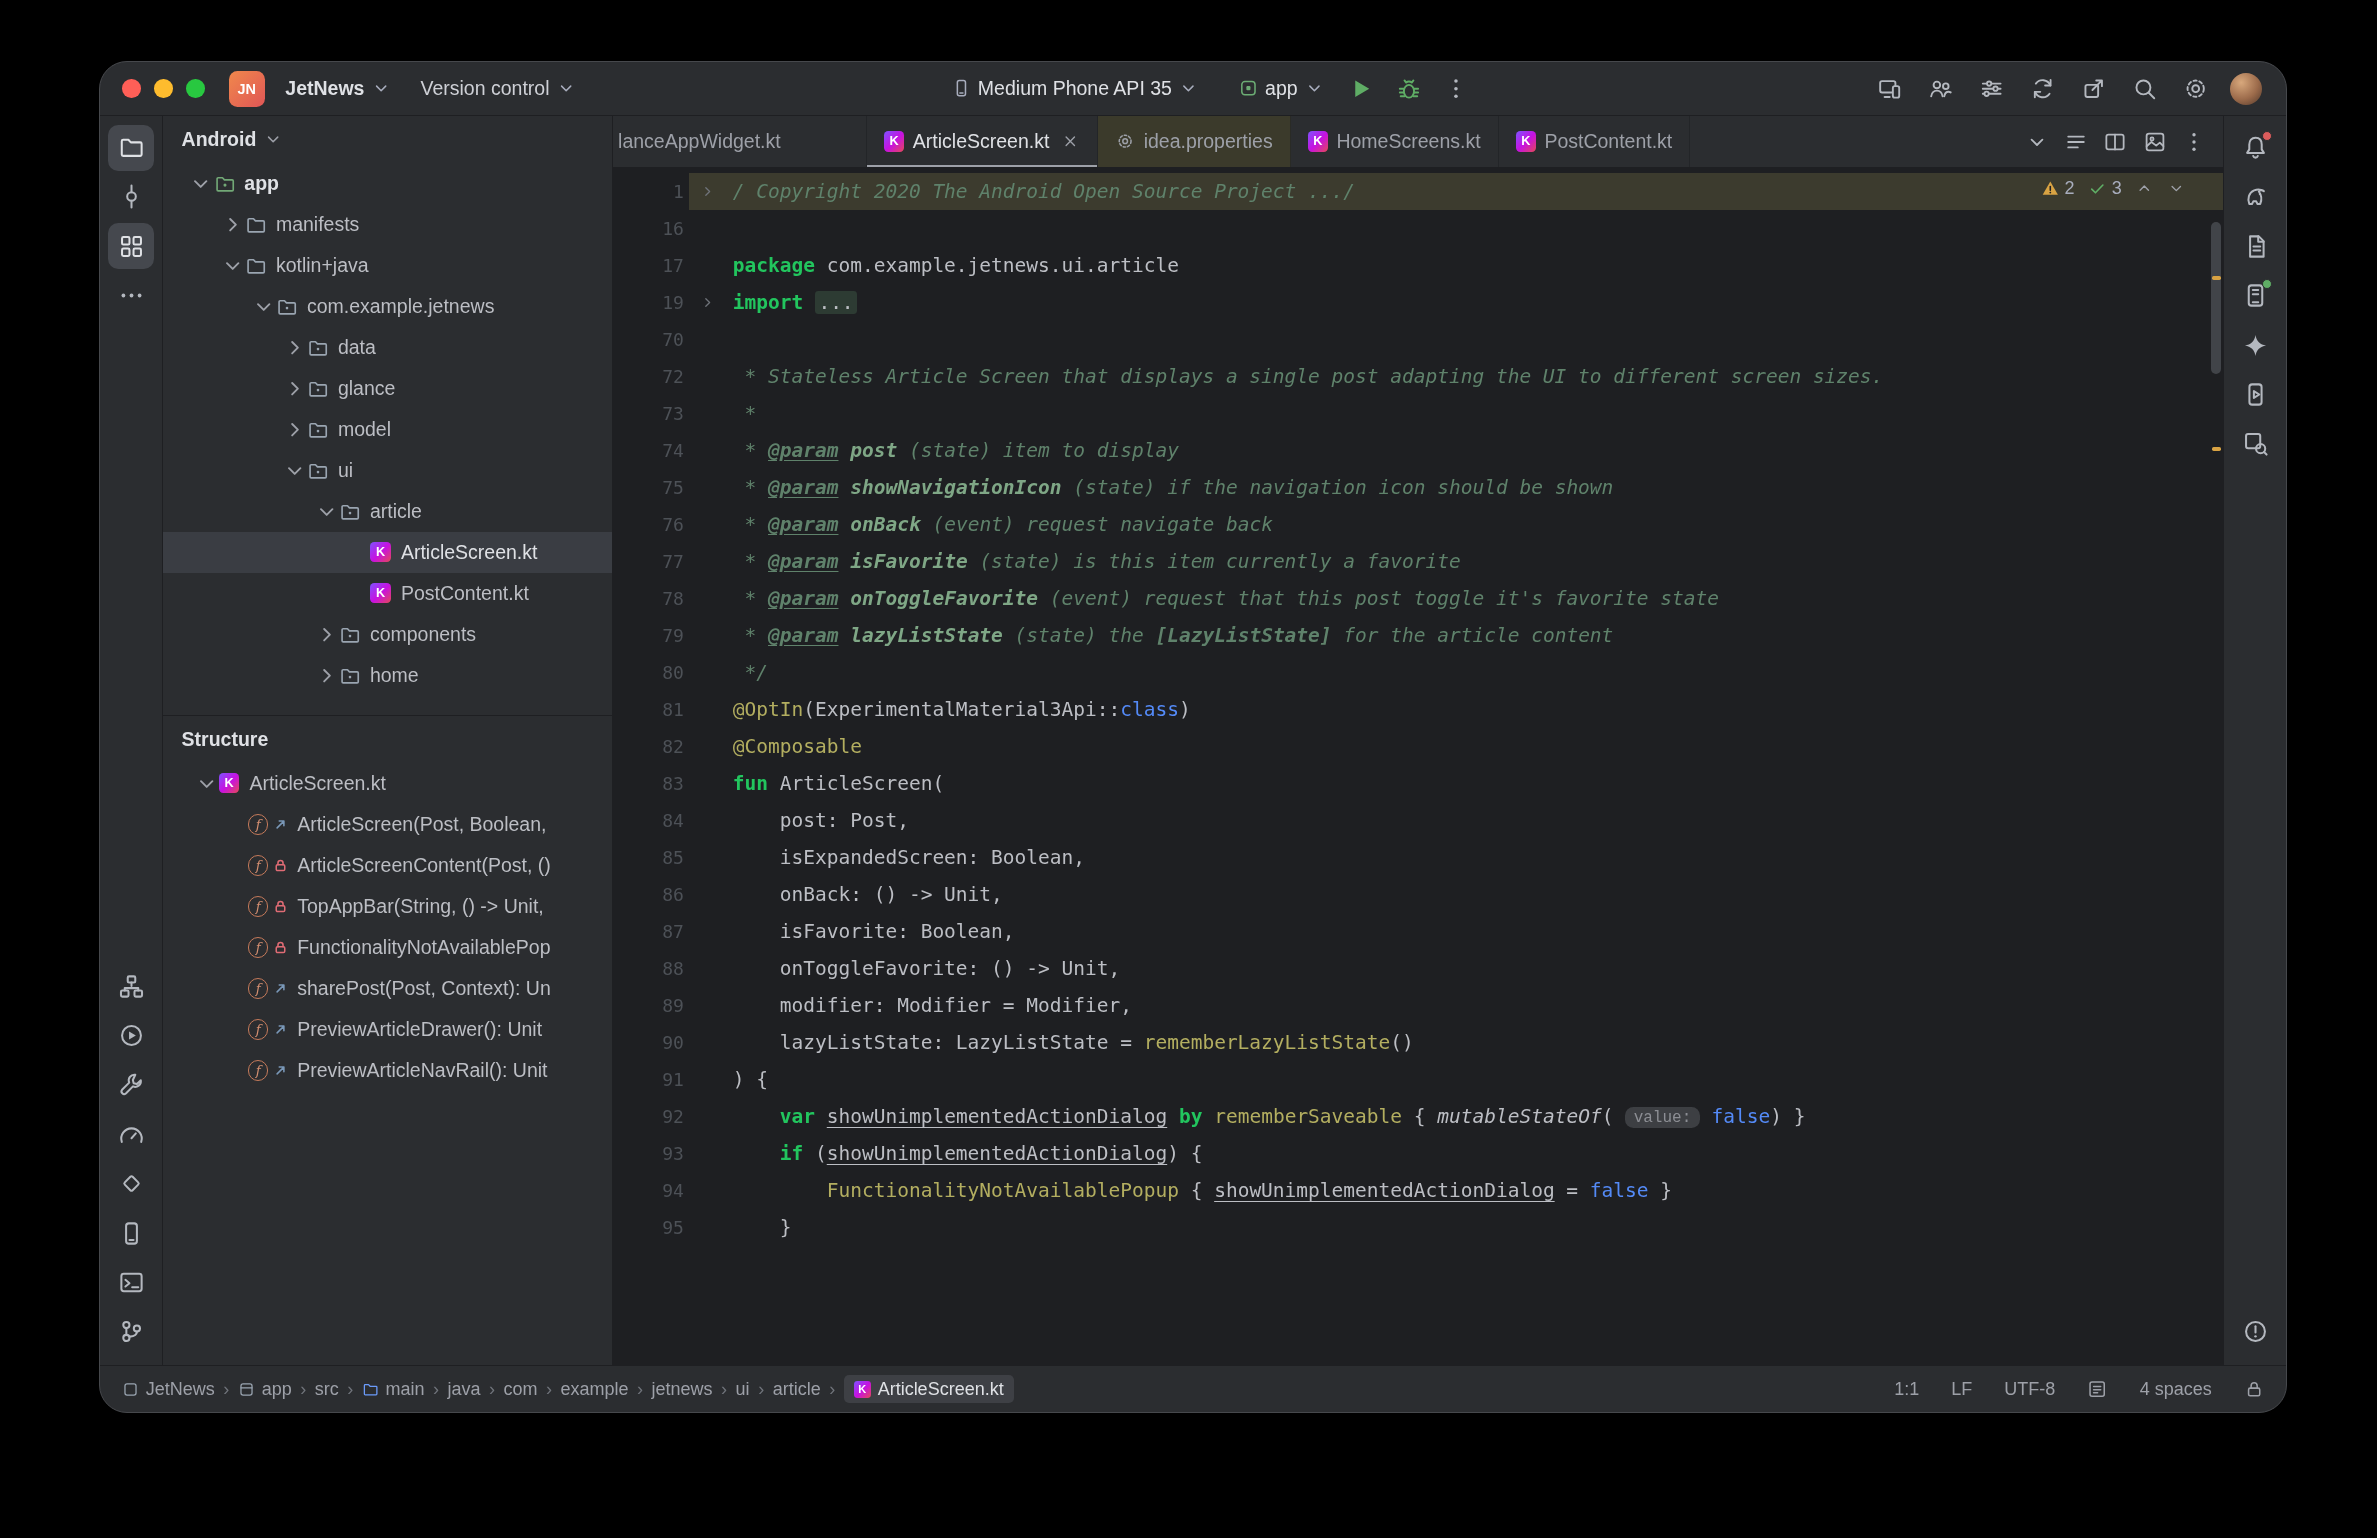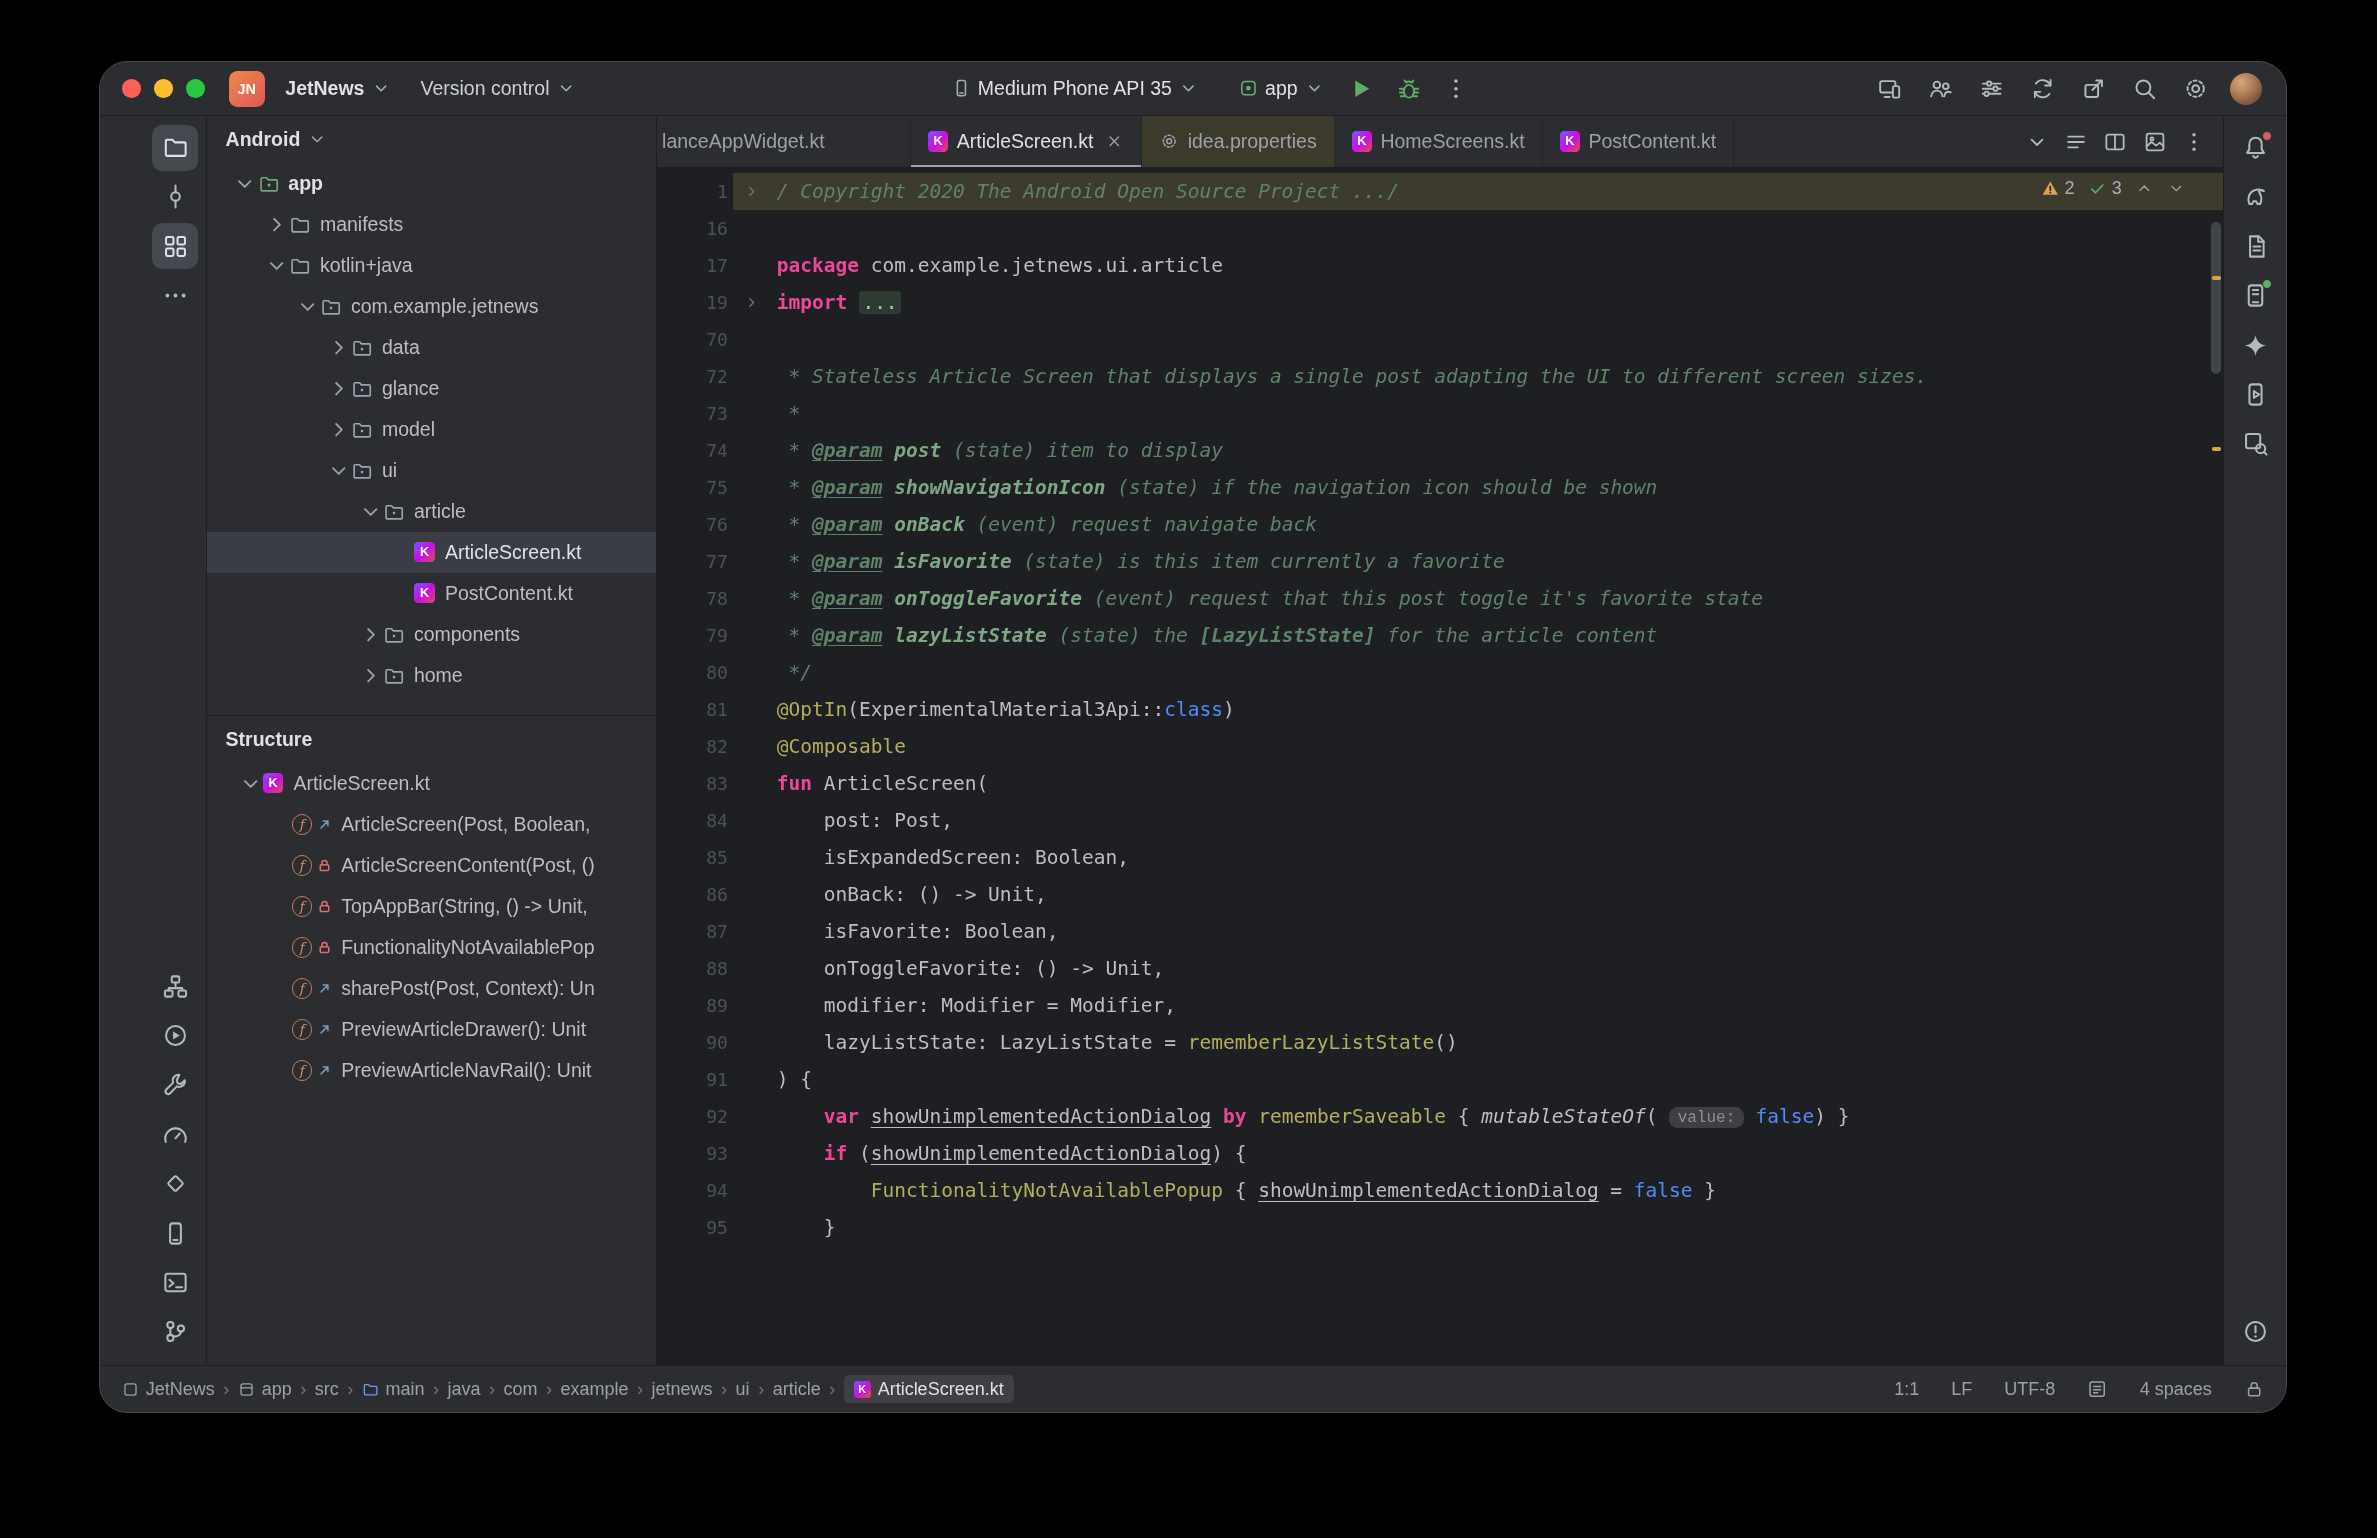--- a/index.html
+++ b/index.html
@@ -25,21 +25,21 @@
   .tb-btn { width:39px; height:39px; border-radius:8.5px; display:flex; align-items:center; justify-content:center; color:#b4b8bf; }
   .tb-btn .icon, .tb-right .icon { width:25.4px; height:25.4px; display:inline-flex; }
   .tb-right { margin-left:auto; display:flex; align-items:center; gap:12px; }
   .avatar-ball { width:32px; height:32px; border-radius:50%; display:inline-block;
     background:radial-gradient(circle at 35% 30%, #d8a87c 0%, #9c6b4b 55%, #4f372a 100%); }
 
   .icon svg { width:100%; height:100%; display:block; }
   .icon { display:inline-flex; width:20.3px; height:20.3px; }
 
   
-  .main { flex:1; display:flex; min-height:0;margin-left:44px; }
+  .main { flex:1; display:flex; min-height:0; }
   .rail { width:63px; flex:0 0 63px; display:flex; flex-direction:column; align-items:center; padding:8.5px 0 10.2px; gap:3.4px; }
   .rail.left { border-right:0.8px solid #1e1f22; }
   .rail.right { border-left:0.8px solid #1e1f22; }
   .rail-btn { width:46px; height:46px; border-radius:10.2px; display:flex; align-items:center; justify-content:center;
     color:#b4b8bf; position:relative; }
   .rail-btn.active { background:#45484e; color:#dfe1e5; }
   .rail-btn .icon { width:27px; height:27px; }
   .rail-spacer { flex:1; }
   .badge { position:absolute; width:10.2px; height:10.2px; border-radius:50%; top:6px; right:6px; border:1.7px solid #2b2d30; }
   .badge.red { background:#db5c5c; } .badge.green { background:#5fad65; }
@@ -80,21 +80,21 @@
   .tabbar-right .icon { width:24px; height:24px; color:#b4b8bf; margin:0 5.1px; }
 
   .code-area { position:relative; flex:1; overflow:hidden; padding-top:5.1px; }
   .code-line { display:flex; height:37px; line-height:37px; font-family:"DejaVu Sans Mono",monospace; font-size:19.5px; white-space:pre; }
   .ln { flex:0 0 76px; text-align:right; padding-right:5.1px; color:#4d5157; font-size:18px; }
   .fold-col { flex:0 0 37px; display:flex; align-items:center; justify-content:center; color:#6f737a; }
   .fold-col .icon { width:17px; height:17px; }
   .body { flex:1; padding-left:6.8px; color:#bcbec4; }
   .code-line.band .body, .code-line.band .fold-col { background:#3c3b2e; }
 
-  .tk-k { color:#ec4899; font-weight:600; }
+  .tk-k { color:#22c55e; font-weight:600; }
   .tk-b { color:#548af7; }
   .tk-p { color:#bcbec4; }
   .tk-d { color:#5f826b; font-style:italic; }
   .tk-cm { color:#5f826b; font-style:italic; }
   .tk-dt { color:#5f826b; font-style:italic; font-weight:700; text-decoration:underline; text-underline-offset:3.4px; }
   .tk-dp { color:#7fa786; font-style:italic; font-weight:700; }
   .tk-dl { color:#5f826b; font-style:italic; font-weight:700; }
   .tk-a { color:#b3ae60; }
   .tk-c { color:#b3ae60; }
   .tk-i { font-style:italic; }

